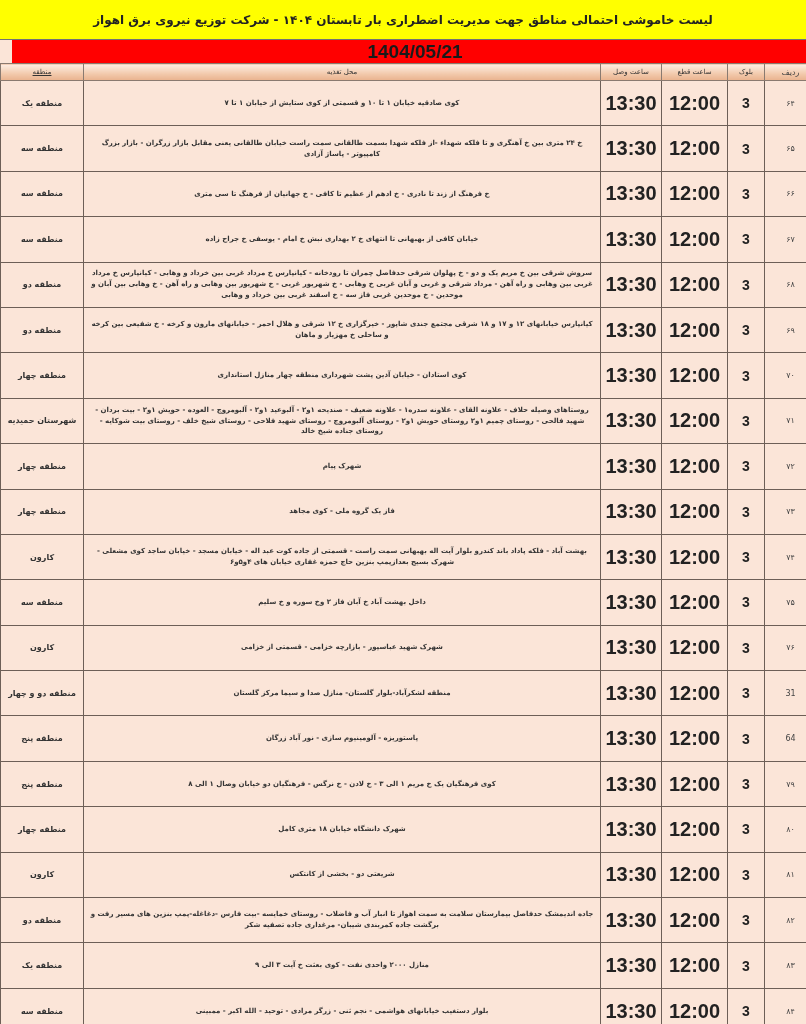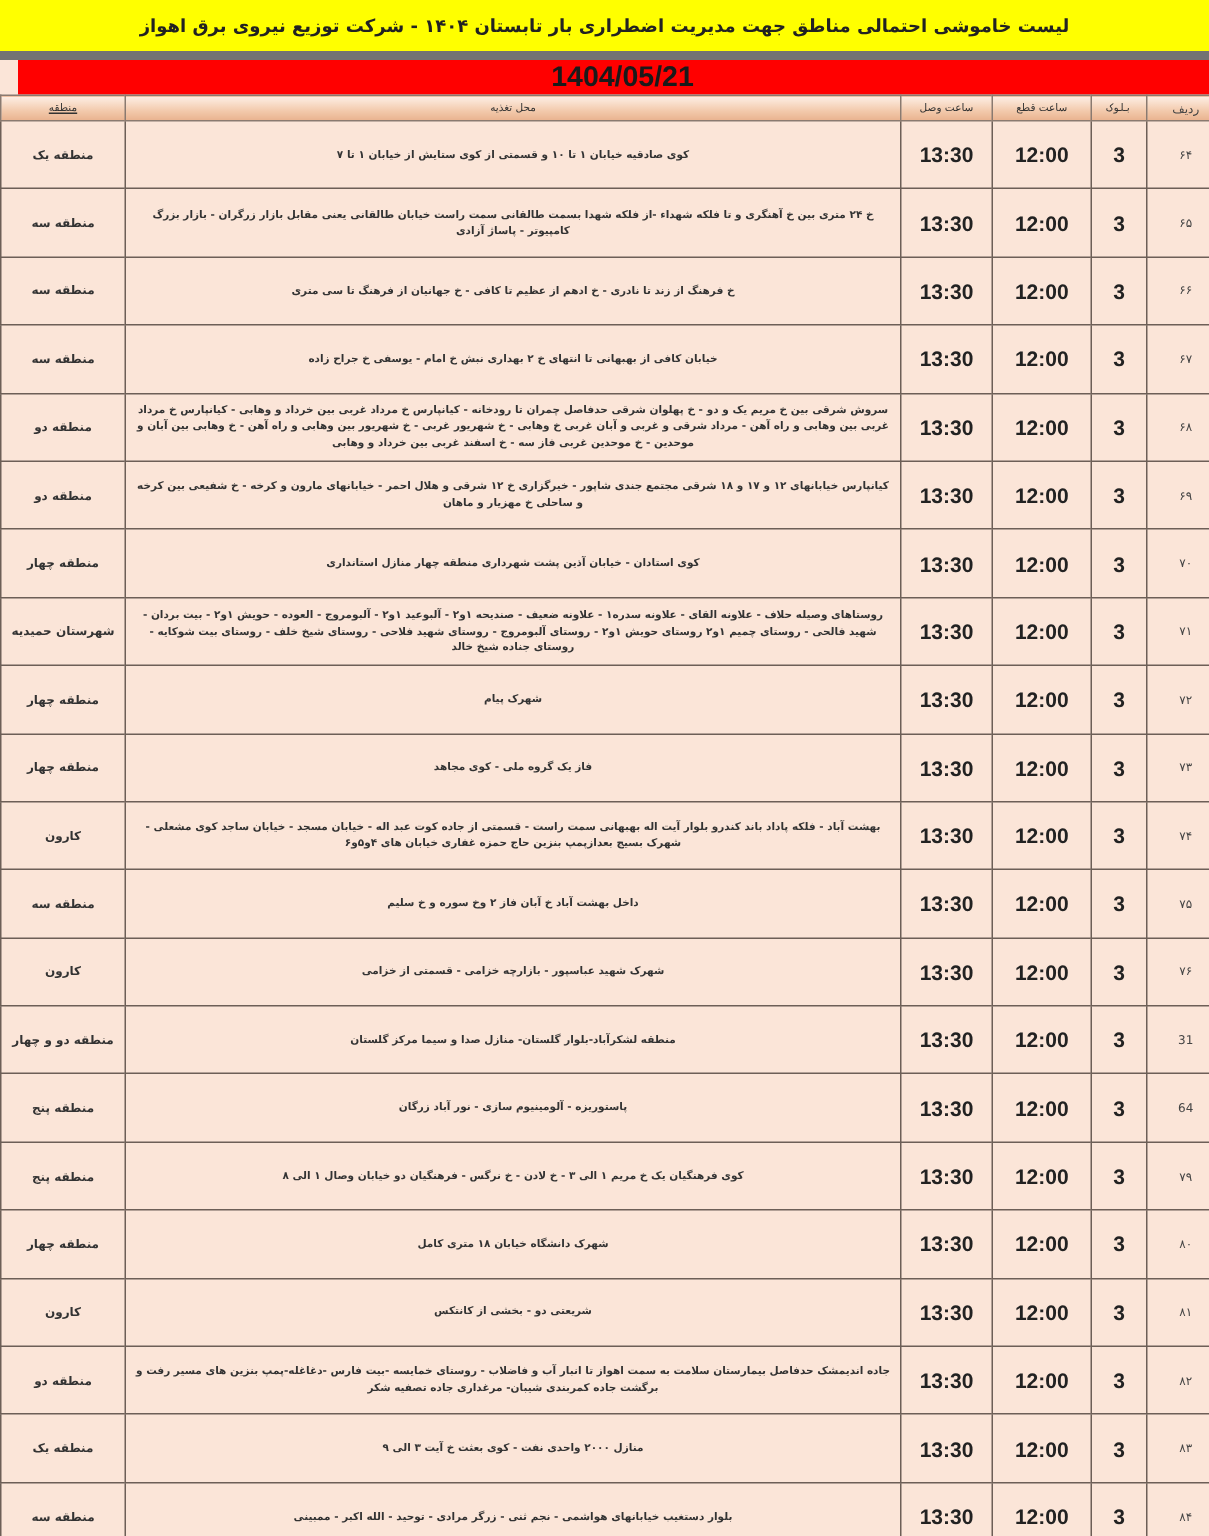--- a/index.html
+++ b/index.html
@@ -1,21 +1,21 @@
 <!DOCTYPE html>
 <html><head>
   <meta charset="utf-8">
   <style>
     * { box-sizing: border-box; margin: 0; padding: 0; }
     html, body { width: 806px; height: 1024px; overflow: hidden; background: #fbe5d8; }
     body { font-family: "DejaVu Sans", sans-serif; direction: rtl; }
     .title-bar {
       position: absolute; left: 0; top: 0; width: 806px; height: 40px;
       background: #ffff00; display: flex; align-items: center; justify-content: center;
-      font-weight: bold; font-size: 12px; color: #222; border-bottom: 6px solid #737373;
+      font-weight: bold; font-size: 12px; color: #222; border-bottom: 1px solid #737373;
     }
     .date-bar {
       position: absolute; left: 12px; top: 40px; width: 806px; height: 23px;
       background: #ff0000; display: flex; align-items: center; justify-content: center;
       font-family: "Liberation Sans", sans-serif; font-weight: bold; font-size: 19px; color: #1a1a1a;
       direction: ltr;
     }
     table {
       position: absolute; left: 0; top: 63px; width: 806px;
       border-collapse: collapse; table-layout: fixed; direction: rtl;
@@ -25,37 +25,37 @@
       background: linear-gradient(to bottom, #fdeee4 0%, #f2c9ab 60%, #e9b28e 100%);
       border: 1px solid #8a7a70;
     }
     td {
       border: 1px solid #6d5f57; background: #fbe5d8; text-align: center; vertical-align: middle;
       color: #222;
     }
     tr.data-row td { height: 45.4px; }
     .c-row { width: 52px; font-size: 8px; color: #444; }
     .c-block { width: 37px; font-family: "Liberation Sans", sans-serif; font-weight: bold; font-size: 14px; }
-    .c-cut, .c-recon { font-family: "Liberation Sans", sans-serif; font-weight: bold; font-size: 14px; direction: ltr; }
+    .c-cut, .c-recon { font-family: "Liberation Sans", sans-serif; font-weight: bold; font-size: 20px; direction: ltr; }
     .c-cut { width: 66px; }
     .c-recon { width: 61px; }
     .c-loc { width: 517px; font-size: 7px; font-weight: bold; line-height: 1.55; padding: 0 6px; color: #333; text-align: center; }
     .c-region { width: 83px; font-size: 8px; font-weight: bold; color: #333; }
   </style>
 </head>
 <body>
 
 <div class="title-bar">لیست خاموشی احتمالی مناطق جهت مدیریت اضطراری بار تابستان ۱۴۰۴ - شرکت توزیع نیروی برق اهواز</div>
 <div class="date-bar">1404/05/21</div>
 
 <table>
   <thead>
     <tr>
       <th class="c-row">ردیف</th>
-      <th class="c-block" style="font-family:Liberation Mono, monospace;font-weight:normal;font-size:7px;">بلوک</th>
+      <th class="c-block" style="font-family:Liberation Serif, serif;font-weight:normal;font-size:7px;">بلوک</th>
       <th class="c-cut" style="font-family:'DejaVu Sans',sans-serif;font-weight:normal;font-size:7px;margin-top:35px;">ساعت قطع</th>
       <th class="c-recon" style="font-family:'DejaVu Sans',sans-serif;font-weight:normal;font-size:7px;">ساعت وصل</th>
       <th class="c-loc" style="font-weight:normal;">محل تغذیه</th>
       <th class="c-region" style="font-weight:normal;font-size:7px;text-decoration:underline;">منطقه</th>
     </tr>
   </thead>
   <tbody id="rows">
       <tr class="data-row">
         <td class="c-row">۶۴</td>
         <td class="c-block">3</td>

